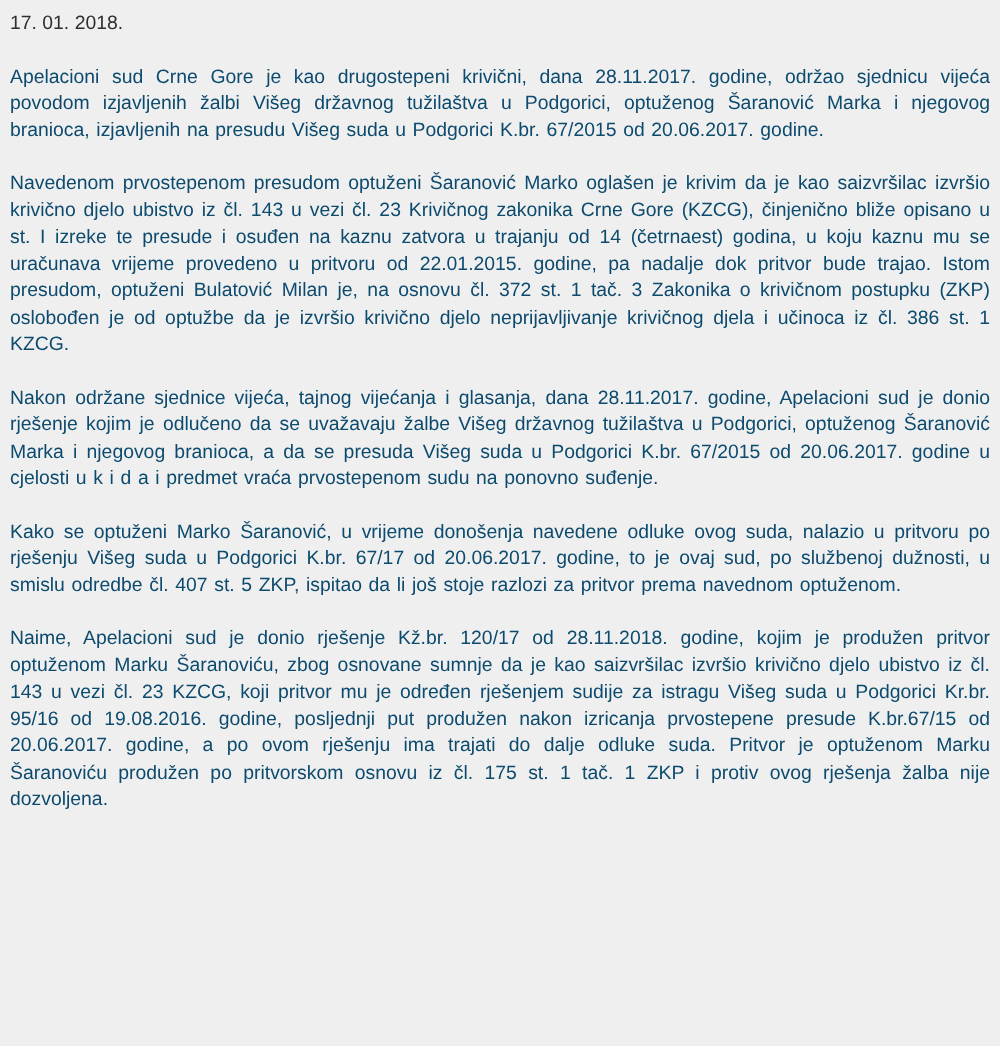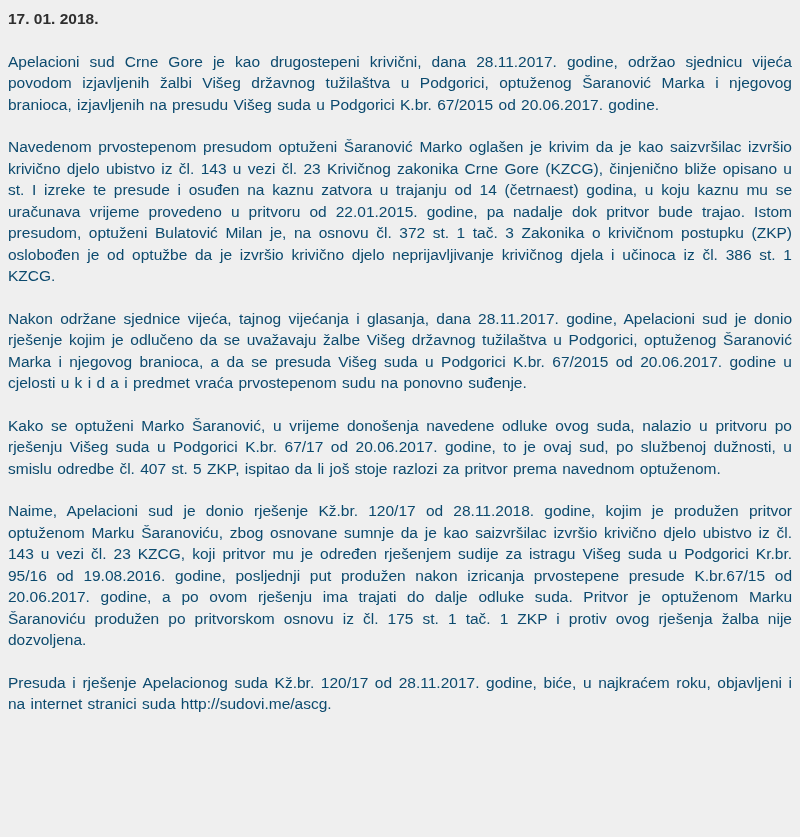--- a/index.html
+++ b/index.html
@@ -16,21 +16,21 @@
     height: 837px;
     box-sizing: border-box;
     background: #efefef;
     color: #333333;
     padding: 8px 8px 0 8px;
     overflow: hidden;
   }
   .date-heading {
     font-size: 15.5px;
     line-height: 21.5px;
-    font-weight: bold;
+    font-weight: normal;
     margin: 0;
     color: #2f2f2f;
   }
   .body-text p {
     font-size: 15.5px;
     line-height: 21.5px;
     text-align: justify;
     margin: 21px 0 0 0;
     color: #0c4a6e;
     word-spacing: 1px;
@@ -40,15 +40,14 @@
 <body>
 
 <div class="page">
   <h1 class="date-heading">17. 01. 2018.</h1>
   <div class="body-text">
     <p>Apelacioni sud Crne Gore je kao drugostepeni krivični, dana 28.11.2017. godine, održao sjednicu vijeća povodom izjavljenih žalbi Višeg državnog tužilaštva u Podgorici, optuženog Šaranović Marka i njegovog branioca, izjavljenih na presudu Višeg suda u Podgorici K.br. 67/2015 od 20.06.2017. godine.</p>
     <p>Navedenom prvostepenom presudom optuženi Šaranović Marko oglašen je krivim da je kao saizvršilac izvršio krivično djelo ubistvo iz čl. 143 u vezi čl. 23 Krivičnog zakonika Crne Gore (KZCG), činjenično bliže opisano u st. I izreke te presude i osuđen na kaznu zatvora u trajanju od 14 (četrnaest) godina, u koju kaznu mu se uračunava vrijeme provedeno u pritvoru od 22.01.2015. godine, pa nadalje dok pritvor bude trajao. Istom presudom, optuženi Bulatović Milan je, na osnovu čl. 372 st. 1 tač. 3 Zakonika o krivičnom postupku (ZKP) oslobođen je od optužbe da je izvršio krivično djelo neprijavljivanje krivičnog djela i učinoca iz čl. 386 st. 1 KZCG.</p>
     <p>Nakon održane sjednice vijeća, tajnog vijećanja i glasanja, dana 28.11.2017. godine, Apelacioni sud je donio rješenje kojim je odlučeno da se uvažavaju žalbe Višeg državnog tužilaštva u Podgorici, optuženog Šaranović Marka i njegovog branioca, a da se presuda Višeg suda u Podgorici K.br. 67/2015 od 20.06.2017. godine u cjelosti u k i d a i predmet vraća prvostepenom sudu na ponovno suđenje.</p>
     <p>Kako se optuženi Marko Šaranović, u vrijeme donošenja navedene odluke ovog suda, nalazio u pritvoru po rješenju Višeg suda u Podgorici K.br. 67/17 od 20.06.2017. godine, to je ovaj sud, po službenoj dužnosti, u smislu odredbe čl. 407 st. 5 ZKP, ispitao da li još stoje razlozi za pritvor prema navednom optuženom.</p>
     <p>Naime, Apelacioni sud je donio rješenje Kž.br. 120/17 od 28.11.2018. godine, kojim je produžen pritvor optuženom Marku Šaranoviću, zbog osnovane sumnje da je kao saizvršilac izvršio krivično djelo ubistvo iz čl. 143 u vezi čl. 23 KZCG, koji pritvor mu je određen rješenjem sudije za istragu Višeg suda u Podgorici Kr.br. 95/16 od 19.08.2016. godine, posljednji put produžen nakon izricanja prvostepene presude K.br.67/15 od 20.06.2017. godine, a po ovom rješenju ima trajati do dalje odluke suda. Pritvor je optuženom Marku Šaranoviću produžen po pritvorskom osnovu iz čl. 175 st. 1 tač. 1 ZKP i protiv ovog rješenja žalba nije dozvoljena.</p>
-    <p>Presuda i rješenje Apelacionog suda Kž.br. 120/17 od 28.11.2017. godine, biće, u najkraćem roku, objavljeni i na internet stranici suda http://sudovi.me/ascg.</p>
   </div>
 </div>
 
 </body></html>

